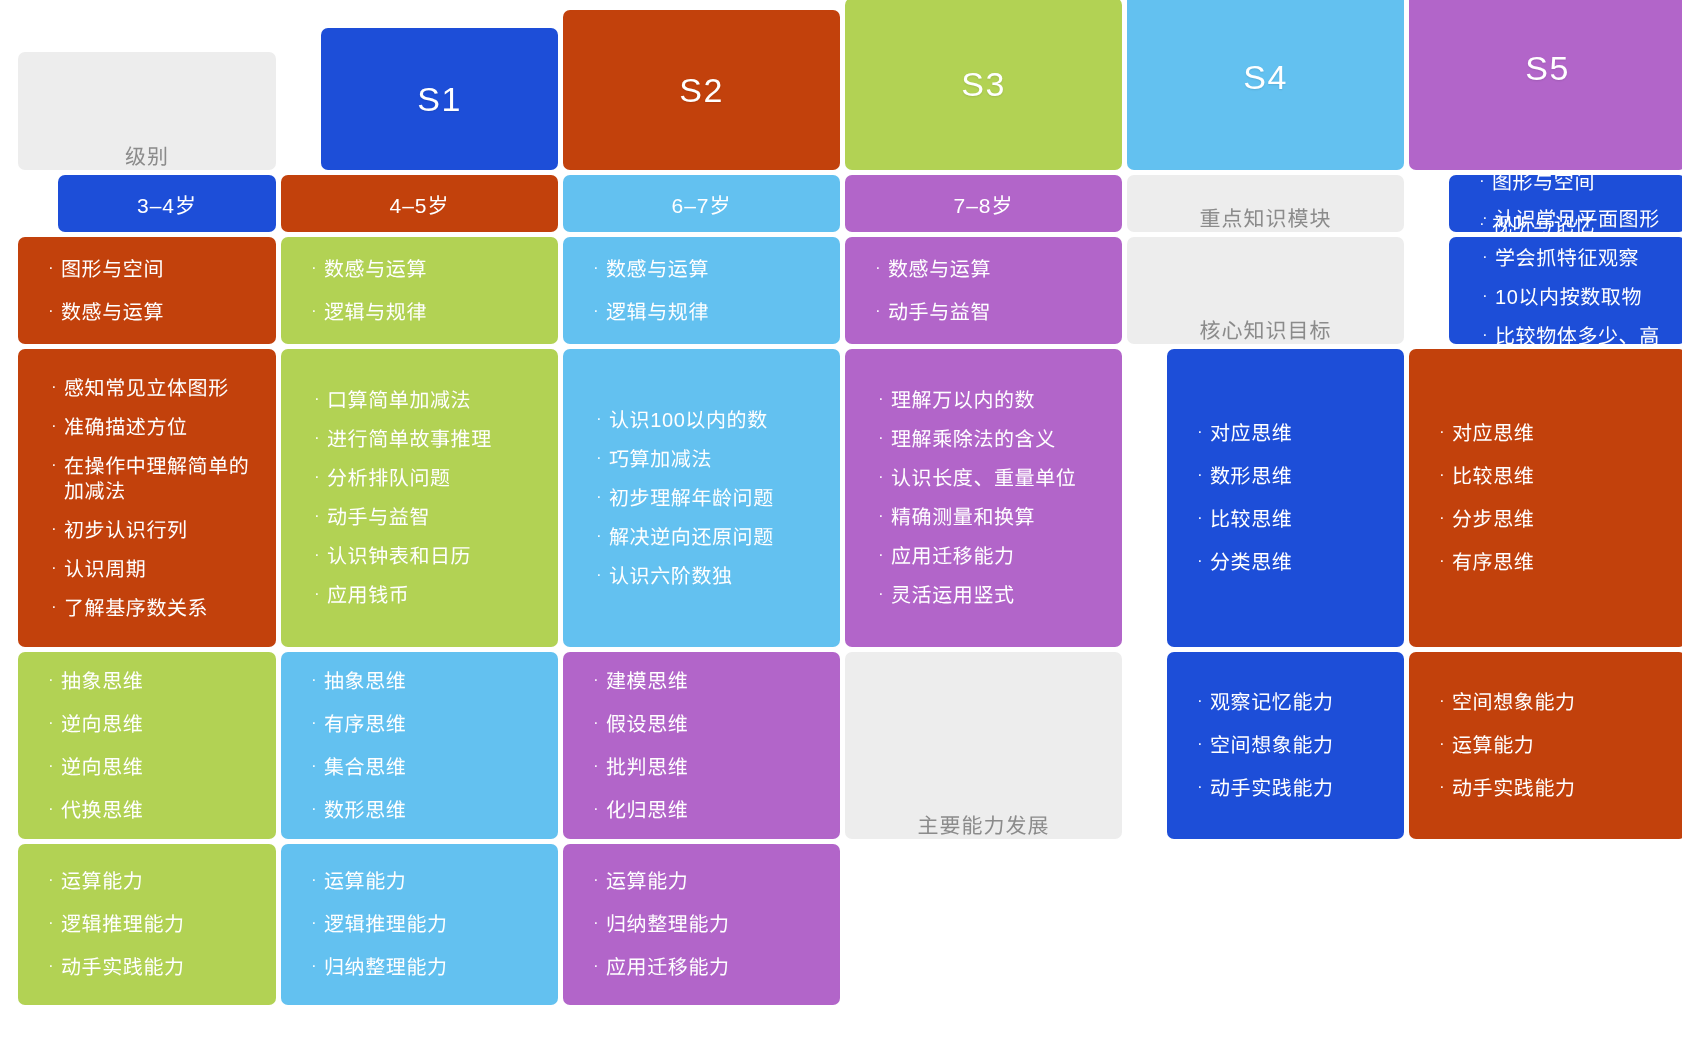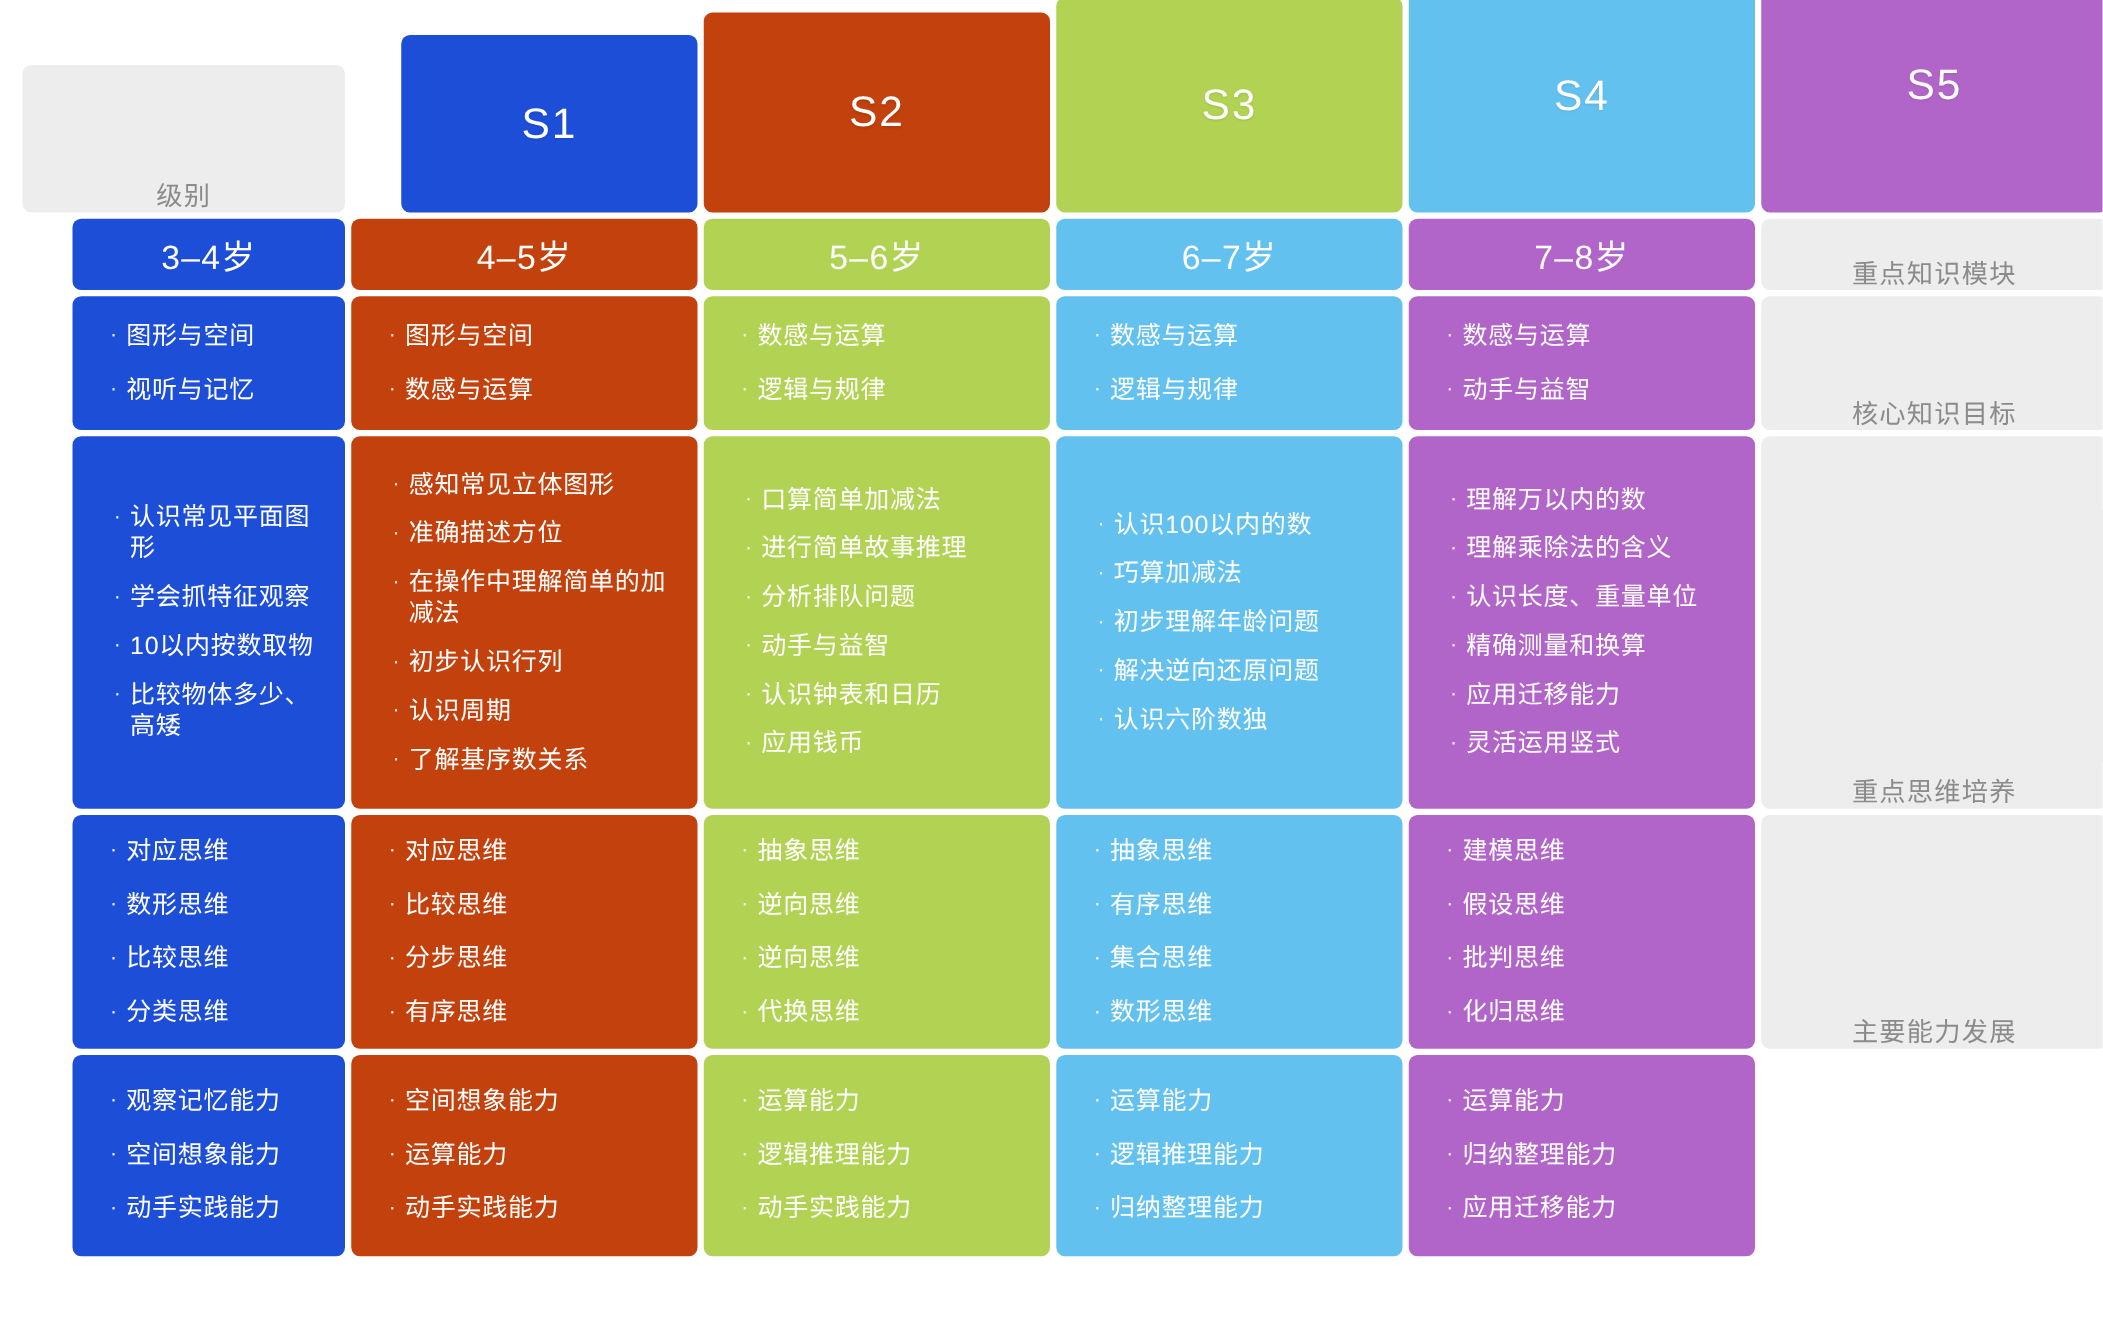--- a/index.html
+++ b/index.html
@@ -74,21 +74,21 @@
   .cell.header.s1 { margin-top: -24px; }
   .cell.header.s2 { margin-top: -42px; }
   .cell.header.s3 { margin-top: -54px; }
   .cell.header.s4 { margin-top: -68px; }
   .cell.header.s5 { margin-top: -86px; }
 
   .cell.age {
     align-items: center;
     justify-content: center;
     color: #ffffff;
-    font-size: 27px;
+    font-size: 21px;
     letter-spacing: 1px;
   }
 
   .cell.list {
     padding: 0 0 0 30px;
     justify-content: center;
   }
 
   .cell.list.tall { padding-left: 33px; }
 
@@ -145,23 +145,20 @@
     <div class="cell header s5 c-s5">
       <span>S5</span>
     </div>
 
     <div class="cell age c-s1">
       <span>3–4岁</span>
     </div>
     <div class="cell age c-s2">
       <span>4–5岁</span>
     </div>
-    <div class="cell age c-s3">
-      <span>5–6岁</span>
-    </div>
     <div class="cell age c-s4">
       <span>6–7岁</span>
     </div>
     <div class="cell age c-s5">
       <span>7–8岁</span>
     </div>
 
     <div class="rowlabel">
       <span>重点知识模块</span>
     </div>
@@ -331,23 +328,20 @@
         <div class="bullet-item">
           <span class="dot">·</span>
           <span class="txt">应用迁移能力</span>
         </div>
         <div class="bullet-item">
           <span class="dot">·</span>
           <span class="txt">灵活运用竖式</span>
         </div>
       </div>
 
-    <div class="rowlabel">
-      <span>重点思维培养</span>
-    </div>
     <div class="cell list c-s1">
         <div class="bullet-item">
           <span class="dot">·</span>
           <span class="txt">对应思维</span>
         </div>
         <div class="bullet-item">
           <span class="dot">·</span>
           <span class="txt">数形思维</span>
         </div>
         <div class="bullet-item">

